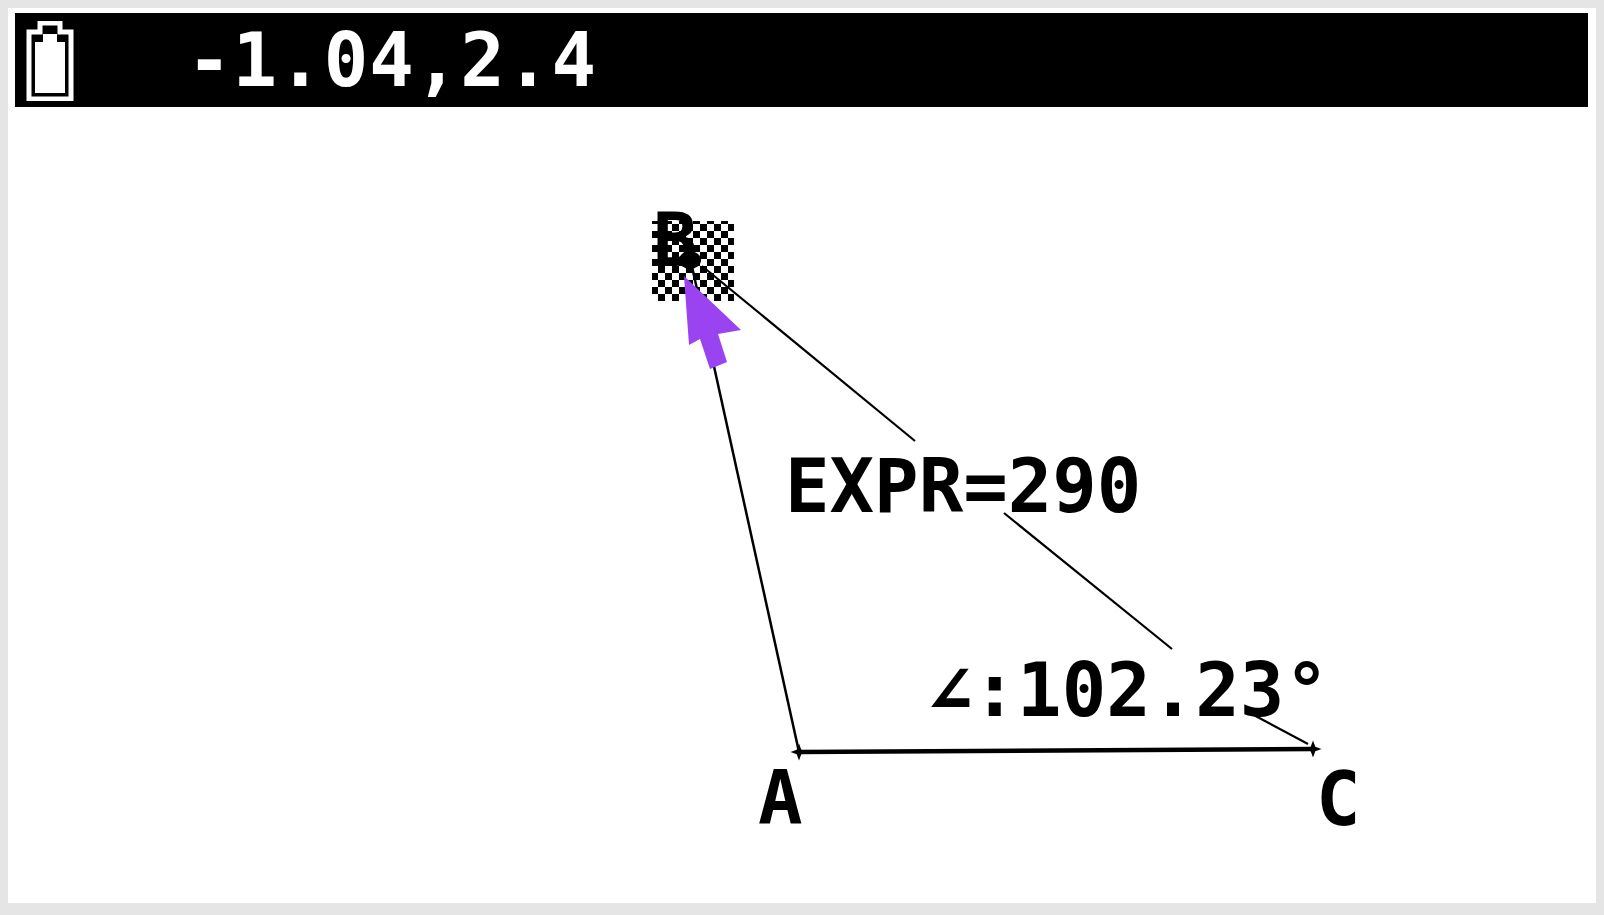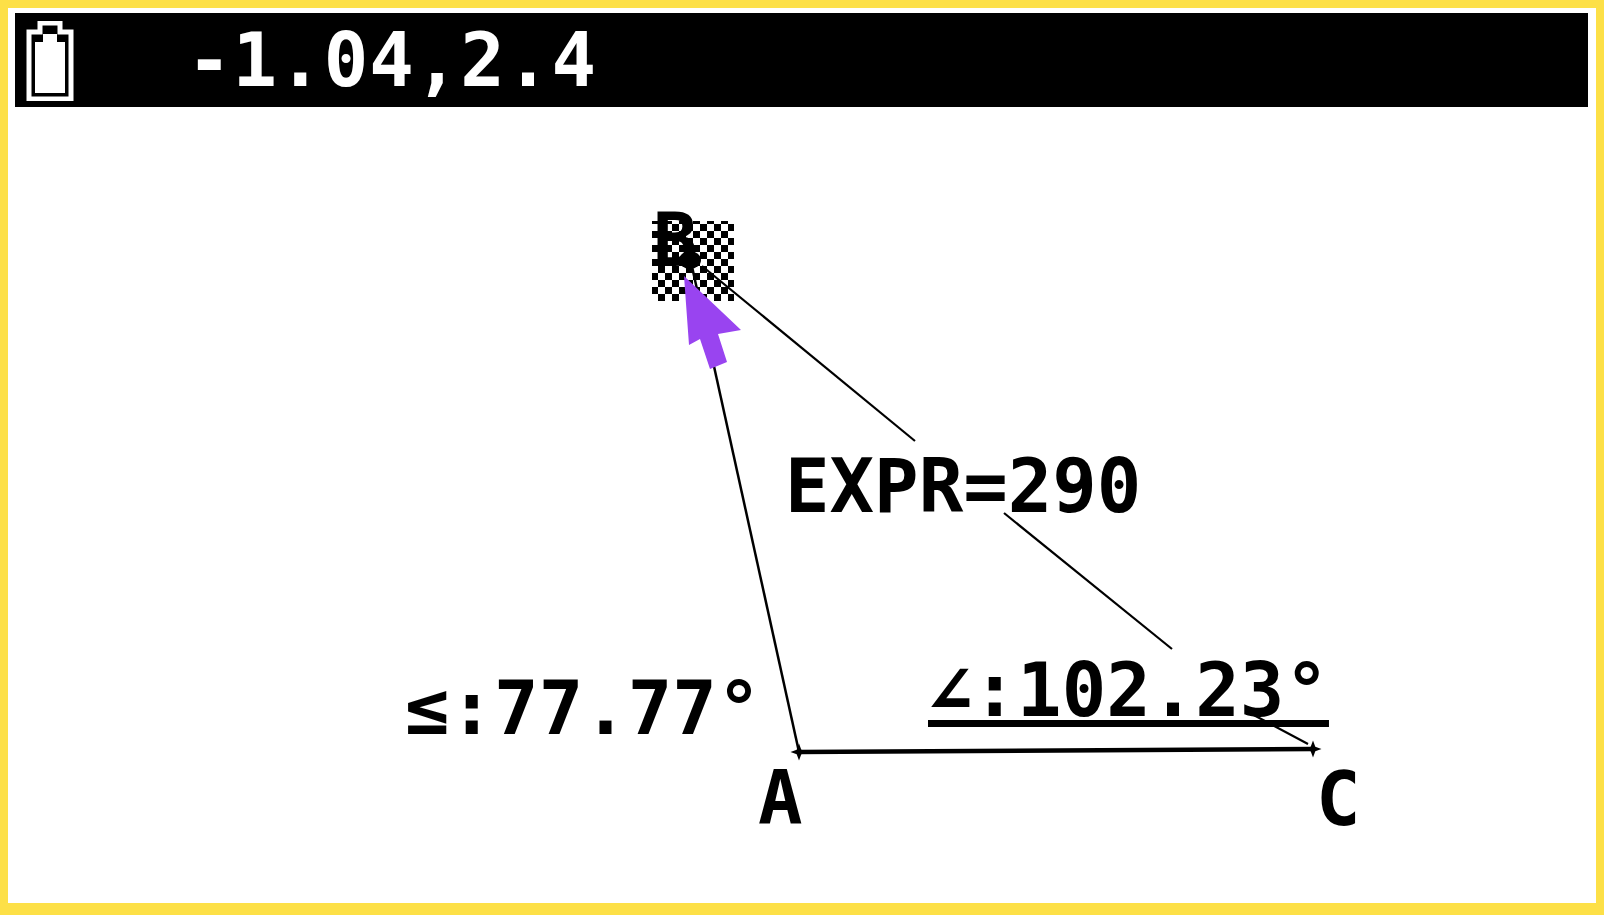--- a/index.html
+++ b/index.html
@@ -1,19 +1,19 @@
 <!DOCTYPE html>
 <html><head>
 <meta charset="utf-8">
 <style>
   html,body{margin:0;padding:0;background:#ffffff;}
   .screen{
     position:relative;
     width:1604px;height:915px;
-    background:#fde047;
+    background:#e5e5e5;
     overflow:hidden;
     font-family:"DejaVu Sans Mono","DejaVu Sans",monospace;
   }
   .paper{
     position:absolute;left:8px;top:8px;right:8px;bottom:12px;
     background:#ffffff;
   }
   .statusbar{
     position:absolute;left:15px;top:13px;width:1573px;height:94px;
     background:#000000;color:#ffffff;
@@ -30,21 +30,21 @@
     position:absolute;
     color:#000000;
     font-size:74px;font-weight:bold;line-height:1;
     white-space:pre;
   }
   .lbl-b{left:653px;top:203px;}
   .lbl-a{left:758px;top:761px;}
   .lbl-c{left:1316px;top:762px;}
   .lbl-expr{left:785px;top:449px;}
   .lbl-angle-left{left:405px;top:671px;}
-  .lbl-angle-right{left:928px;top:653px;text-decoration:underline;}
+  .lbl-angle-right{left:928px;top:653px;}
 </style>
 </head>
 <body>
 
 <div class="screen">
 
   <div class="paper"></div>
 
   <div class="statusbar">
     <svg class="battery" width="50" height="80" viewBox="0 0 50 80" aria-hidden="true">
@@ -77,16 +77,15 @@
     <path d="M1313 740.5 L1315.3 746.7 L1321.5 749 L1315.3 751.3 L1313 757.5 L1310.7 751.3 L1304.5 749 L1310.7 746.7 Z" fill="#000000"></path>
 
     <polygon points="684,276 741,330 718,334 727,362 710,369 700,339 689,345" fill="#9944f0"></polygon>
   </svg>
 
   <div class="geo-label lbl-b">B</div>
   <div class="geo-label lbl-a">A</div>
   <div class="geo-label lbl-c">C</div>
 
   <div class="geo-label lbl-expr">EXPR=290</div>
-  <div class="geo-label lbl-angle-left">≤:77.77°</div>
   <div class="geo-label lbl-angle-right">∠:102.23°</div>
 
 </div>
 
 </body></html>

